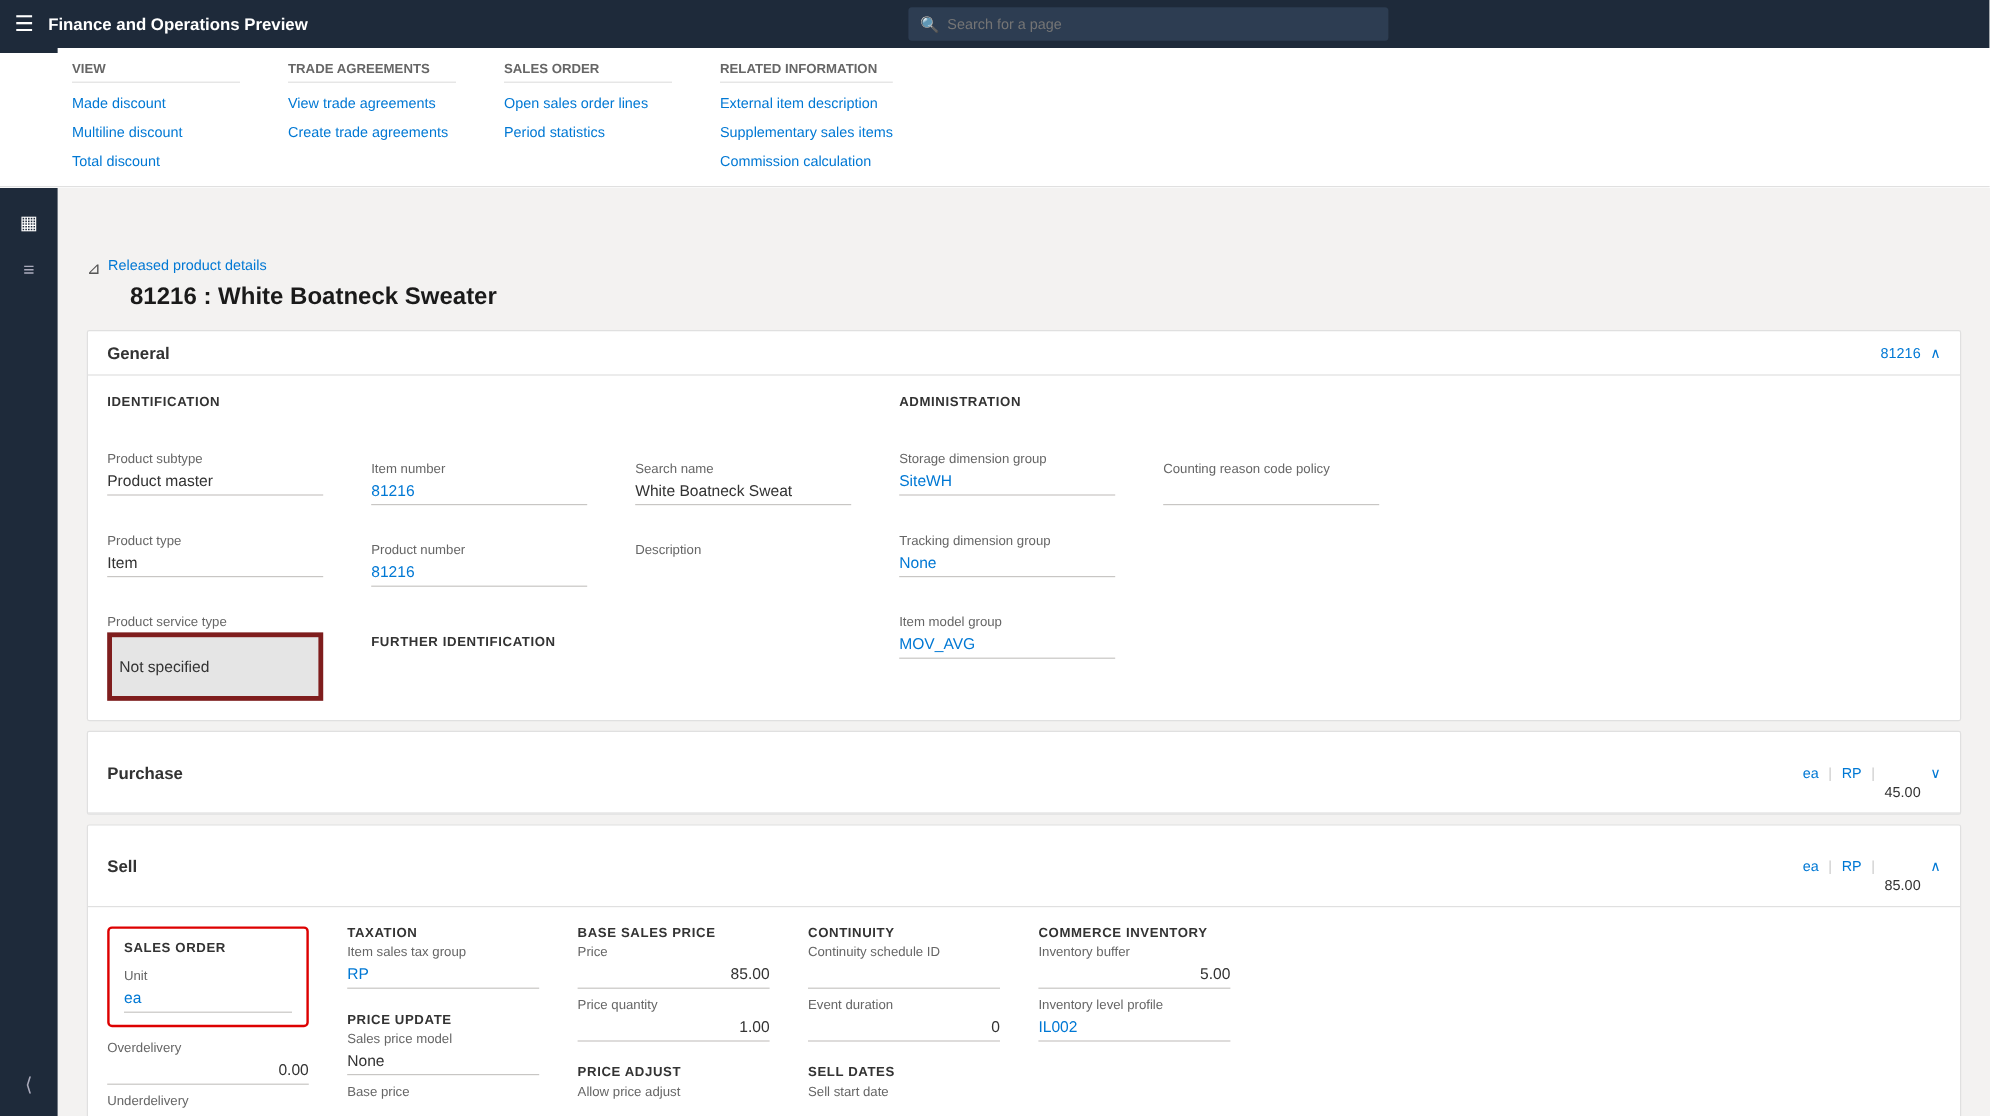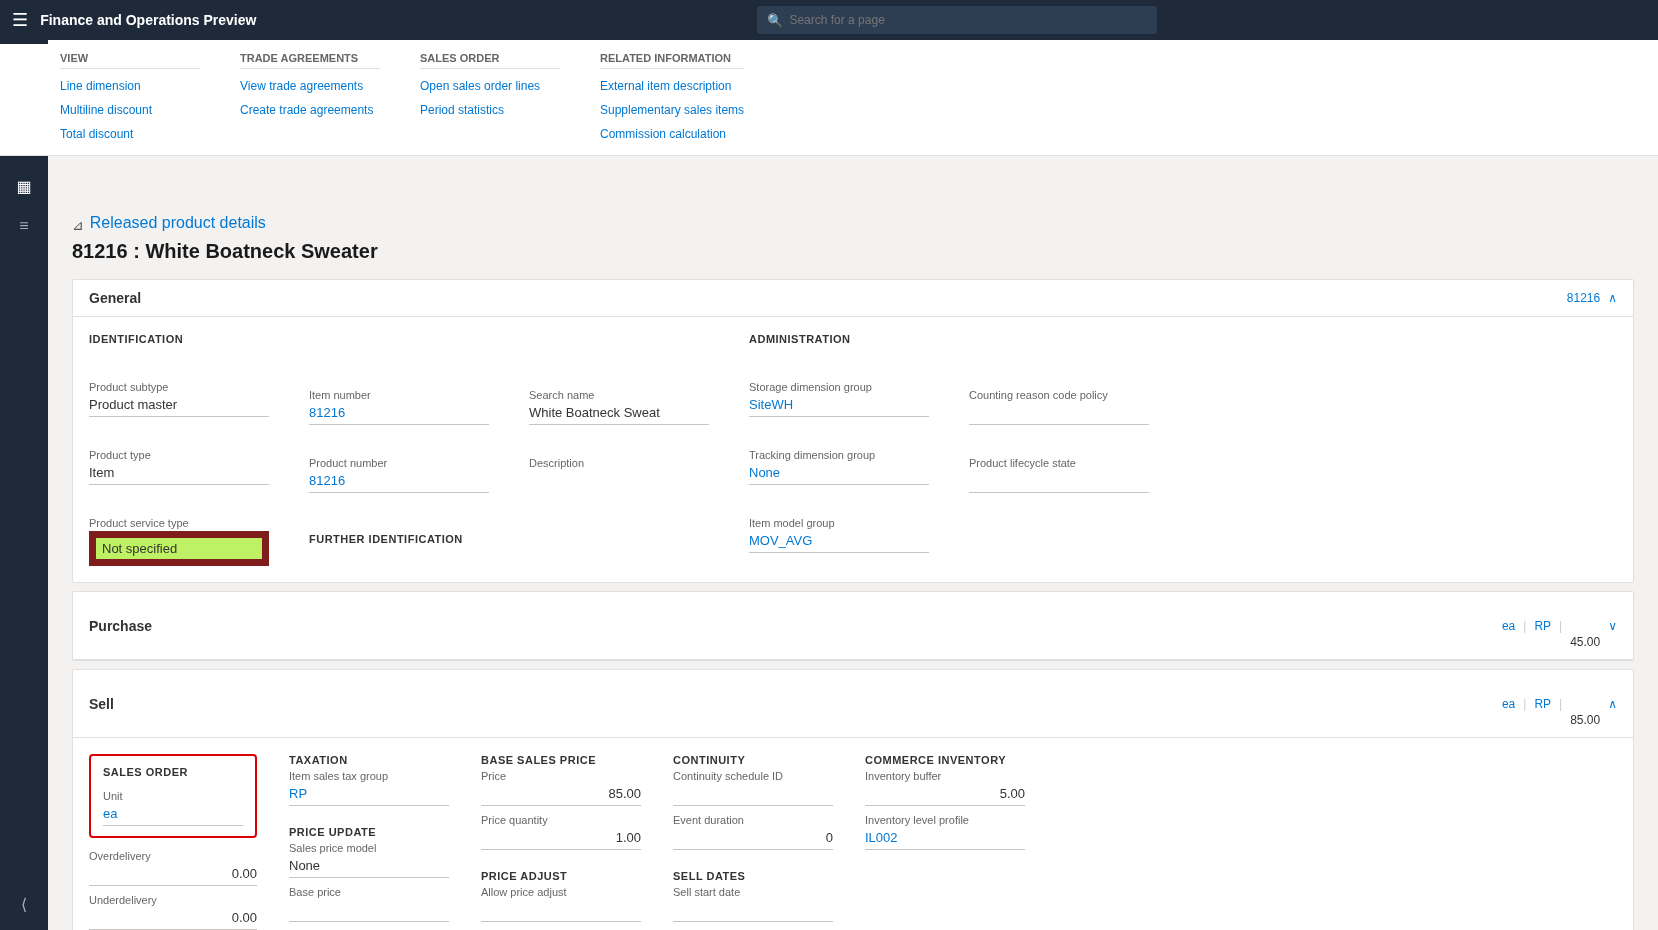--- a/index.html
+++ b/index.html
@@ -135,35 +135,36 @@
     .dropdown-item { color: #0078d4; font-size: 12px; cursor: pointer; padding: 2px 0; }
 
     
     .page-content {
       padding: 12px 24px;
     }
 
     
     .breadcrumb {
       color: #0078d4;
-      font-size: 16px;
+      font-size: 12px;
       margin-bottom: 4px;
       cursor: pointer;
       display: flex;
       align-items: center;
       gap: 4px;
     }
     .filter-icon { color: #555; font-size: 14px; margin-right: 6px; }
 
     
     .page-title {
       font-size: 20px;
       font-weight: 600;
       color: #1a1a1a;
       margin-bottom: 16px;
+      margin-left: 36px;
     }
 
     
     .section-card {
       background: #fff;
       border: 1px solid #e0e0e0;
       border-radius: 2px;
       margin-bottom: 8px;
     }
     .section-header {
@@ -212,23 +213,23 @@
     }
     .field-value {
       font-size: 13px;
       color: #333;
       border-bottom: 1px solid #c8c6c4;
       padding: 2px 0;
       min-height: 22px;
     }
     .field-value.link { color: #0078d4; cursor: pointer; }
     .field-value.highlighted {
-      background: #bef264;
-      border: 7px solid #7f1d1d;
-      padding: 3px 6px;
+      background: #e5e5e5;
+      border: 4px solid #7f1d1d;
+      padding: 17px 6px;
       min-height: 26px;
     }
 
     
     .sales-order-box {
       border: 2px solid #d00;
       border-radius: 4px;
       padding: 10px 12px;
       display: inline-flex;
       flex-direction: column;
@@ -327,21 +328,21 @@
       </button>
       <button class="cmd-btn">
         <span>Options</span>
       </button>
       <button class="cmd-btn search-cmd">🔍</button>
     </div>
 
     <div class="dropdown-area">
       <div class="dropdown-group">
         <div class="dropdown-group-title">View</div>
-        <div class="dropdown-item">Line dimension</div>
+        <div class="dropdown-item">Made discount</div>
         <div class="dropdown-item">Multiline discount</div>
         <div class="dropdown-item">Total discount</div>
       </div>
       <div class="dropdown-group">
         <div class="dropdown-group-title">Trade agreements</div>
         <div class="dropdown-item">View trade agreements</div>
         <div class="dropdown-item">Create trade agreements</div>
       </div>
       <div class="dropdown-group">
         <div class="dropdown-group-title">Sales order</div>
@@ -429,24 +430,20 @@
               <div class="field">
                 <span class="field-label">Item model group</span>
                 <span class="field-value link">MOV_AVG</span>
               </div>
             </div>
 
             <div class="field-group">
               <div style="height: 24px;"></div>
               <div class="field">
                 <span class="field-label">Counting reason code policy</span>
-                <span class="field-value">&nbsp;</span>
-              </div>
-              <div class="field">
-                <span class="field-label">Product lifecycle state</span>
                 <span class="field-value">&nbsp;</span>
               </div>
             </div>
 
           </div>
         </div>
       </div>
 
       <div class="section-card">
         <div class="section-header">

